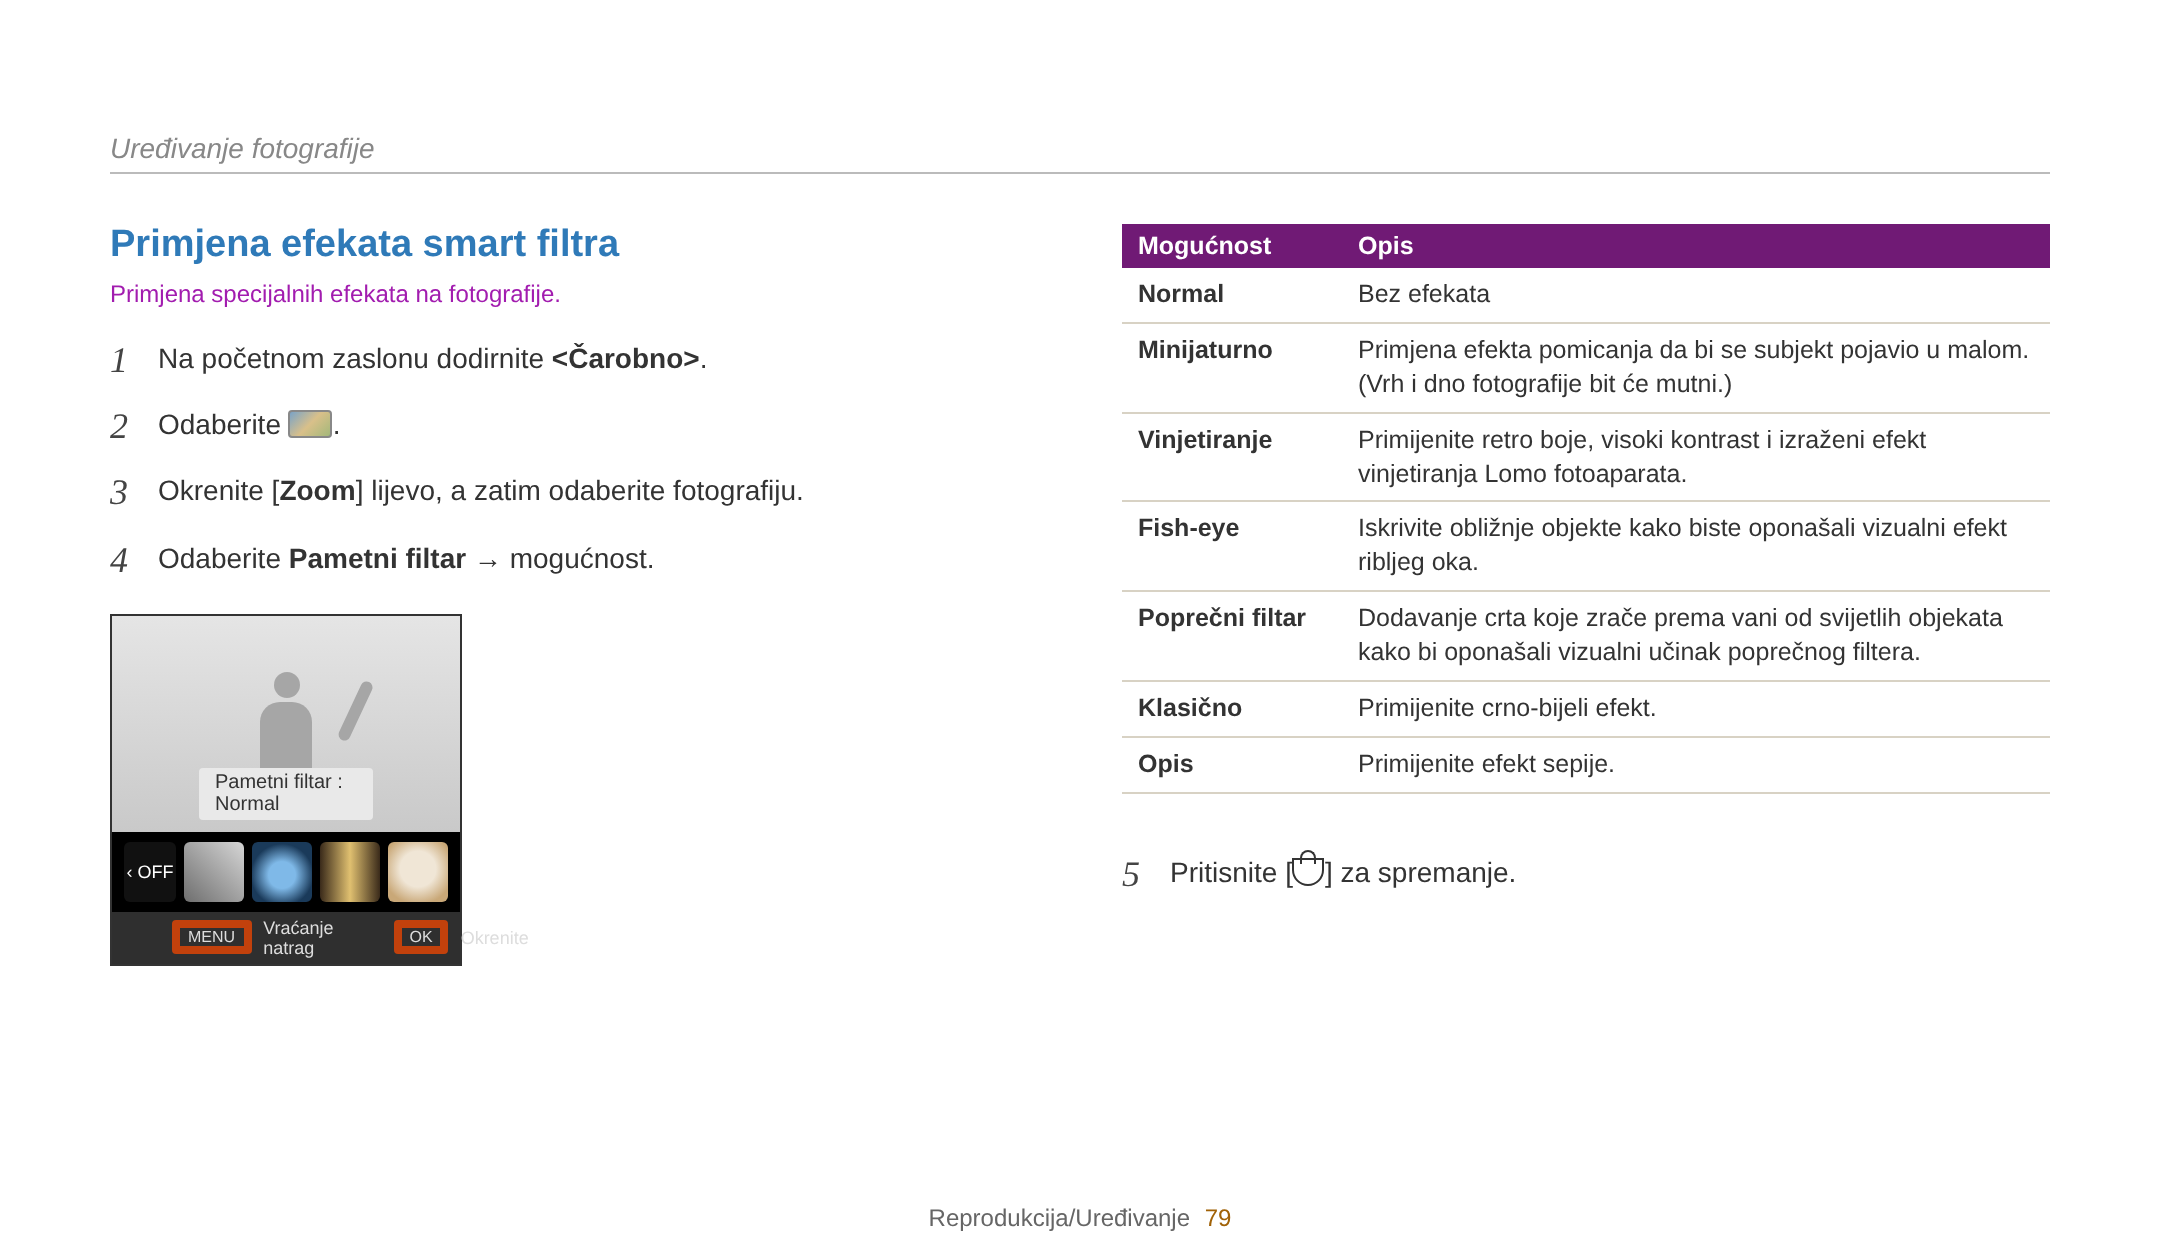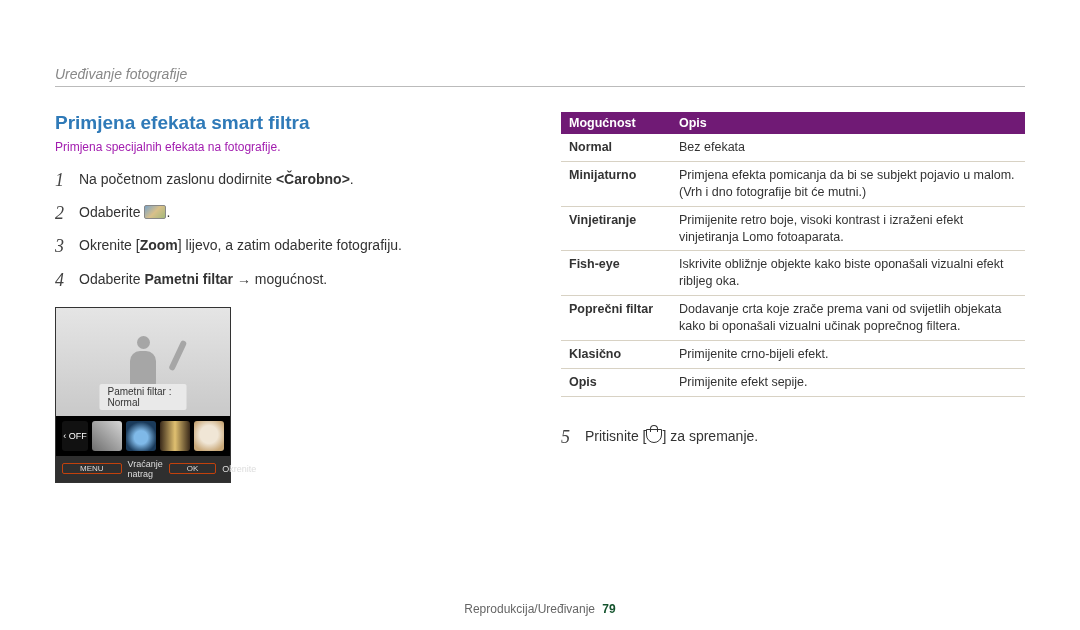--- a/index.html
+++ b/index.html
@@ -105,39 +105,39 @@
   .thumbs .t {
     width:30px;height:30px;border-radius:3px;flex-shrink:0;
   }
   .t1{background:linear-gradient(45deg,#6e6e6e,#d6d6d6);}
   .t2{background:radial-gradient(circle at 50% 55%, #7fb9e8 30%, #1a3a5a 70%);}
   .t3{background:linear-gradient(90deg,#3a2a1a,#e0c070,#3a2a1a);}
   .t4{background:radial-gradient(circle at 50% 45%, #f0e6d6 40%, #c9a878 80%);}
   .preview-bar {
     background:#2f2f2f;color:#ddd;font-size:9px;padding:3px 6px;display:flex;gap:6px;align-items:center;
   }
-  .preview-bar .btn{border:1px solid #c2410c;border-radius:2px;padding:0 17px;font-size:8px;}
+  .preview-bar .btn{border:4px solid #c2410c;border-radius:2px;padding:0 4px;font-size:8px;margin-left:24px;}
   table.opts {
     border-collapse: collapse;
     width: 100%;
     font-size: 12.5px;
   }
   table.opts th {
     background:#701a75;color:#fff;text-align:left;padding:4px 8px;font-weight:bold;
   }
   table.opts td {
     border-bottom:1px solid #d8d2c4;padding:5px 8px;vertical-align:top;line-height:1.35;
   }
   table.opts td.name { font-weight:bold; white-space:nowrap; width:110px;}
   .step5 { margin-top: 28px; }
   .footer {
     position:absolute; bottom:14px; left:0; width:100%;
     text-align:center; font-size:12px; color:#666;
   }
-  .footer b { font-weight:bold; color:#14532d; margin-left:4px;}
+  .footer b { font-weight:normal; color:#a16207; margin-left:4px;}
 </style>
 </head>
 <body>
 
 <div class="page-header">Uređivanje fotografije</div>
 <hr class="header-rule">
 
 <div class="columns">
   <div class="col-left">
     <div class="section-title">Primjena efekata smart filtra</div>

